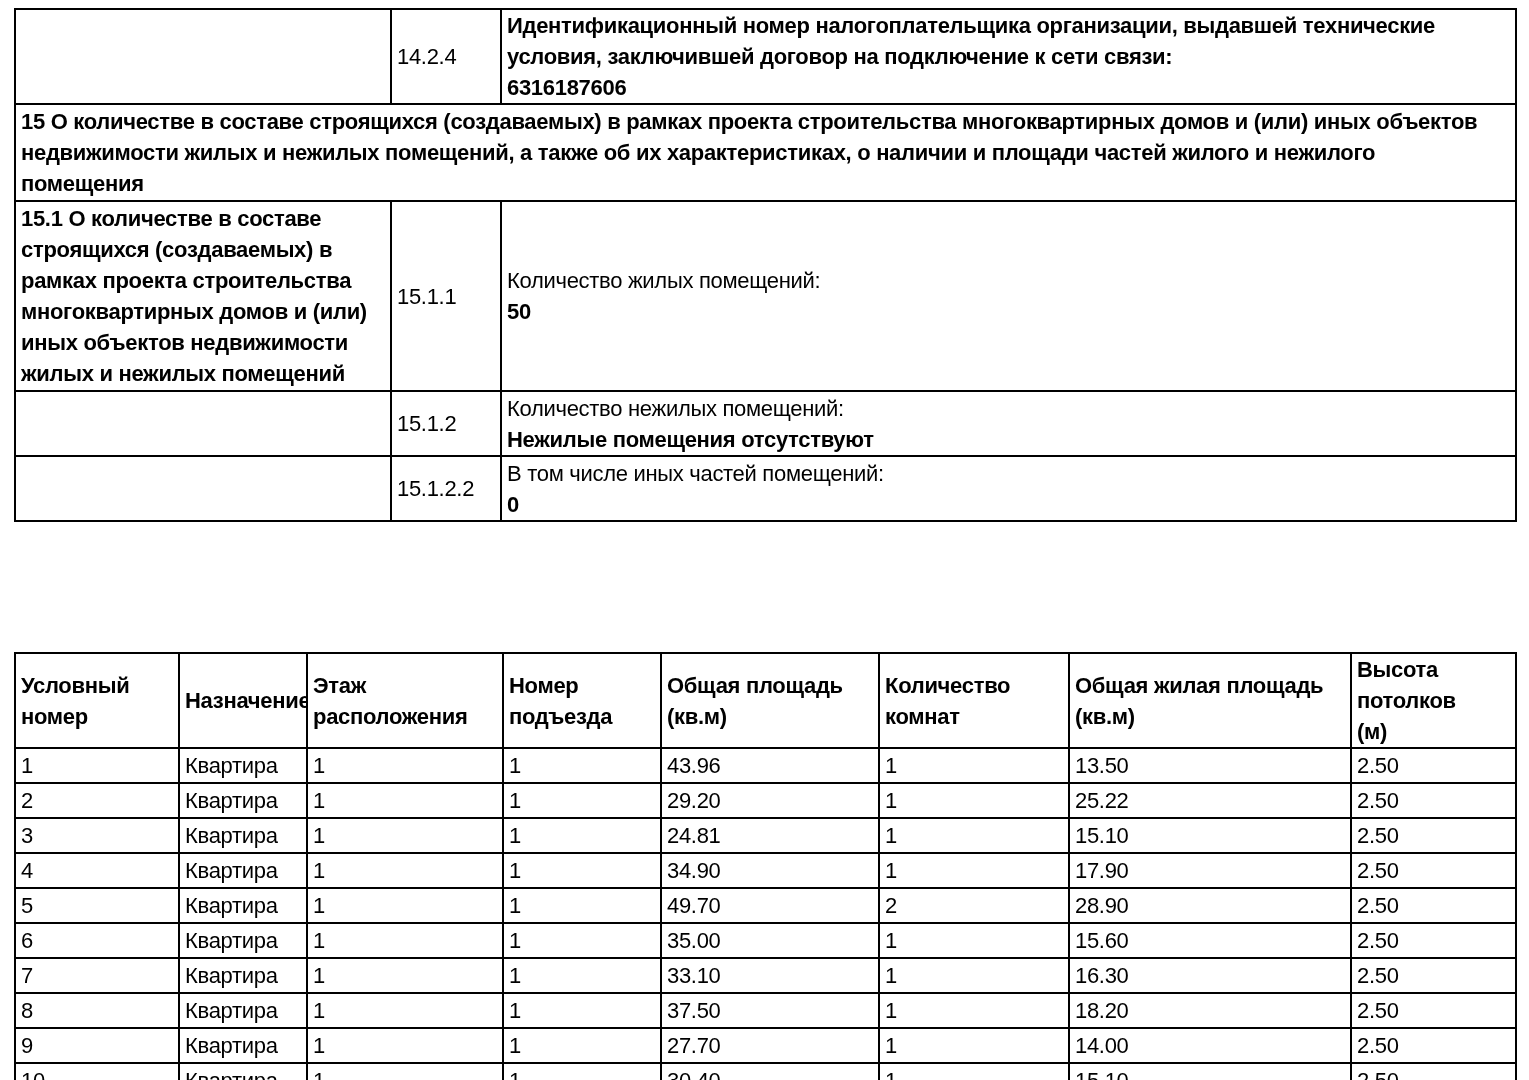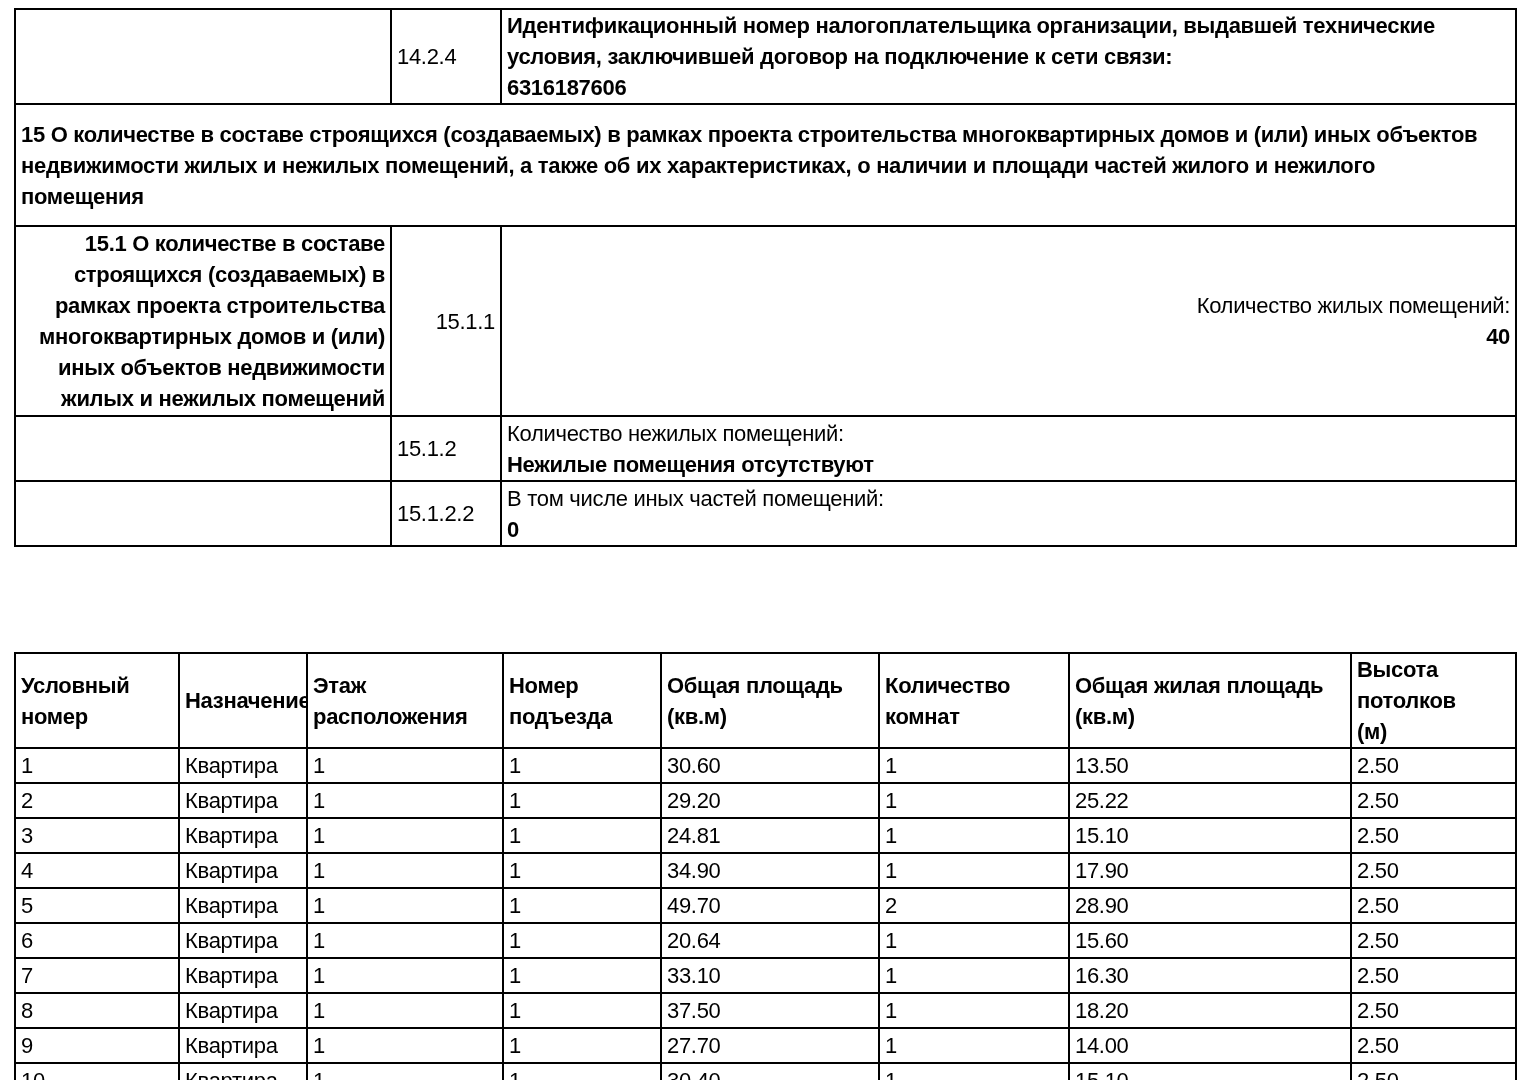--- a/index.html
+++ b/index.html
@@ -21,22 +21,22 @@
     overflow:hidden;
     text-align:left;
   }
   .pre { white-space:pre-line;font-weight:bold; }
   .b { font-weight:bold; }
   #upper-table { position:absolute; left:14px; top:8px; width:1501px; }
   #apartments-table { position:absolute; left:14px; top:652px; width:1501px; }
   #apartments-table td { line-height:30px; }
   #apartments-table .hdr td { line-height:31px; }
   .r95 td { height:95px; }
-  .r97 td { height:122px; }
-  .r190 td { height:190px;text-align:right; }
+  .r97 td { height:97px; }
+  .r190 td { height:190px; }
   .r65 td { height:65px; }
   .r63 td { height:63px; }
   .hdr td { height:70px; }
   .dr td { height:35px; }
 </style>
 </head>
 <body>
 
 <table id="upper-table">
   <colgroup>
@@ -66,21 +66,21 @@
       <div class="pre">15.1 О количестве в составе
 строящихся (создаваемых) в
 рамках проекта строительства
 многоквартирных домов и (или)
 иных объектов недвижимости
 жилых и нежилых помещений</div>
     </td>
     <td>15.1.1</td>
     <td>
       <div>Количество жилых помещений:</div>
-      <div class="b">40</div>
+      <div class="b">50</div>
     </td>
   </tr>
   <tr class="r65">
     <td></td>
     <td>15.1.2</td>
     <td>
       <div>Количество нежилых помещений:</div>
       <div class="b">Нежилые помещения отсутствуют</div>
     </td>
   </tr>
@@ -122,21 +122,21 @@
     <td class="pre">Общая жилая площадь
 (кв.м)</td>
     <td class="pre">Высота потолков
 (м)</td>
   </tr>
   <tr class="dr">
     <td>1</td>
     <td>Квартира</td>
     <td>1</td>
     <td>1</td>
-    <td>30.60</td>
+    <td>43.96</td>
     <td>1</td>
     <td>13.50</td>
     <td>2.50</td>
   </tr>
   <tr class="dr">
     <td>2</td>
     <td>Квартира</td>
     <td>1</td>
     <td>1</td>
     <td>29.20</td>
@@ -172,21 +172,21 @@
     <td>49.70</td>
     <td>2</td>
     <td>28.90</td>
     <td>2.50</td>
   </tr>
   <tr class="dr">
     <td>6</td>
     <td>Квартира</td>
     <td>1</td>
     <td>1</td>
-    <td>20.64</td>
+    <td>35.00</td>
     <td>1</td>
     <td>15.60</td>
     <td>2.50</td>
   </tr>
   <tr class="dr">
     <td>7</td>
     <td>Квартира</td>
     <td>1</td>
     <td>1</td>
     <td>33.10</td>

